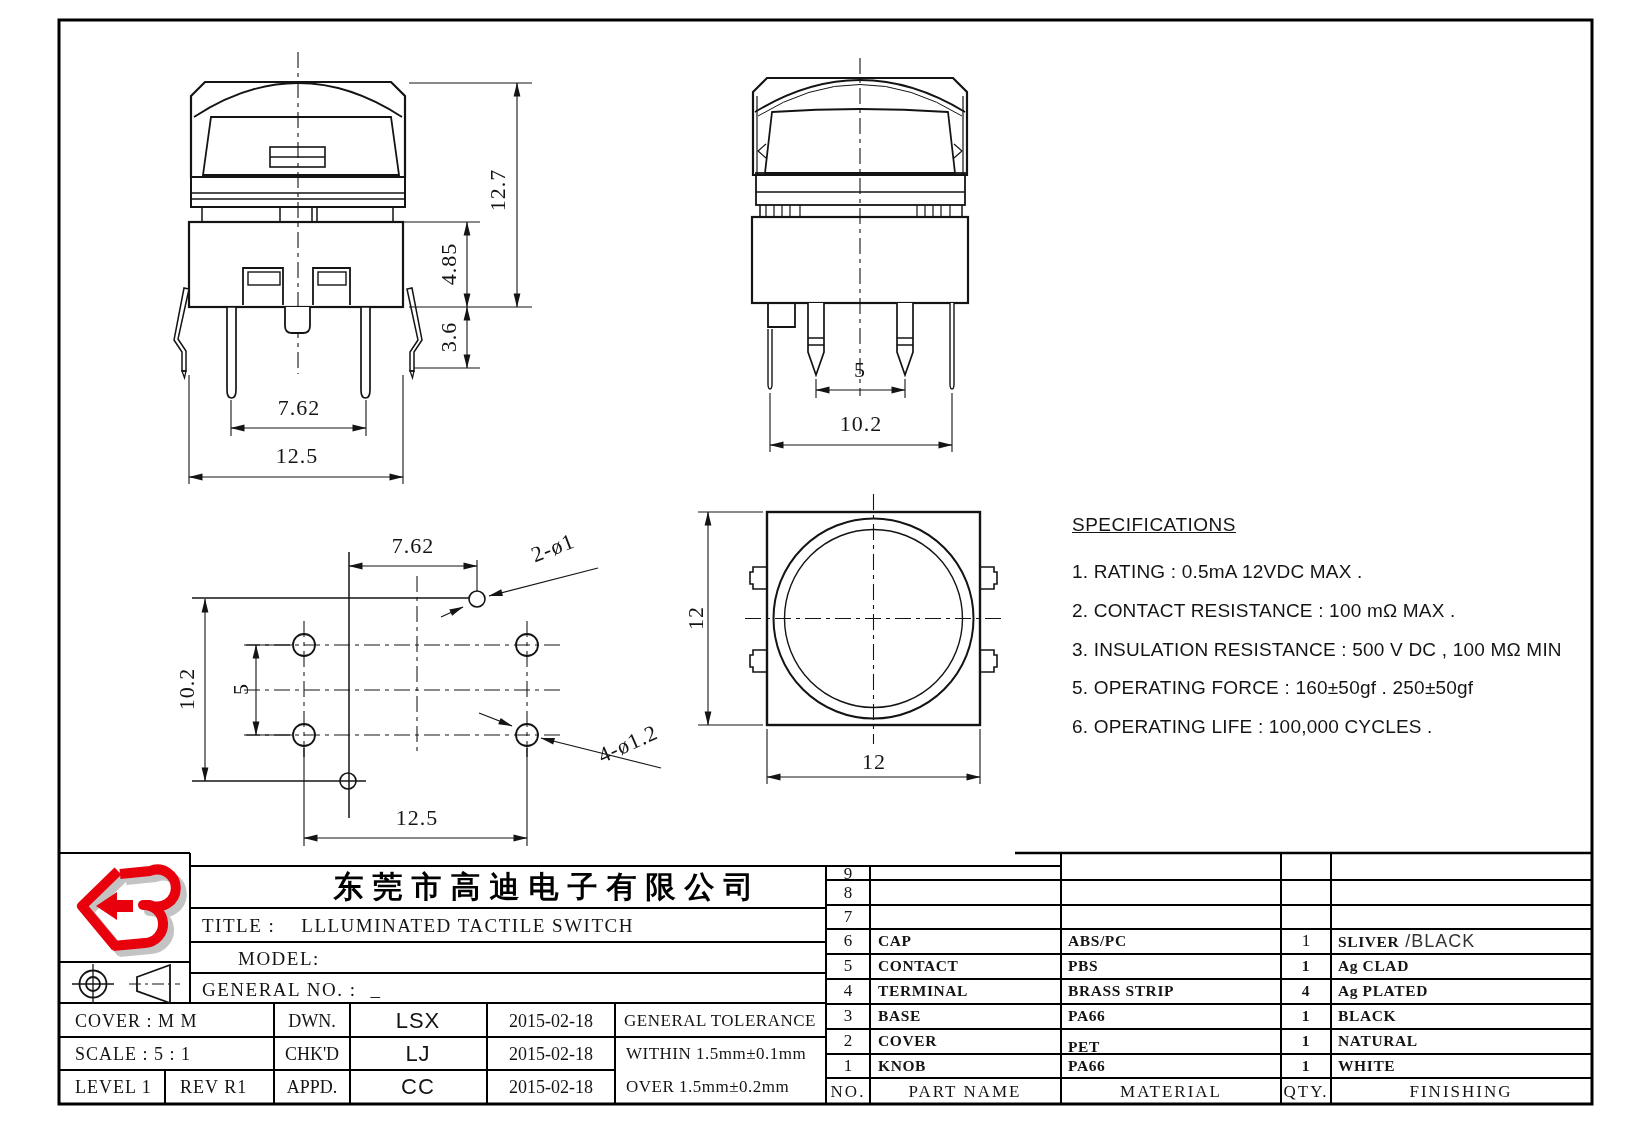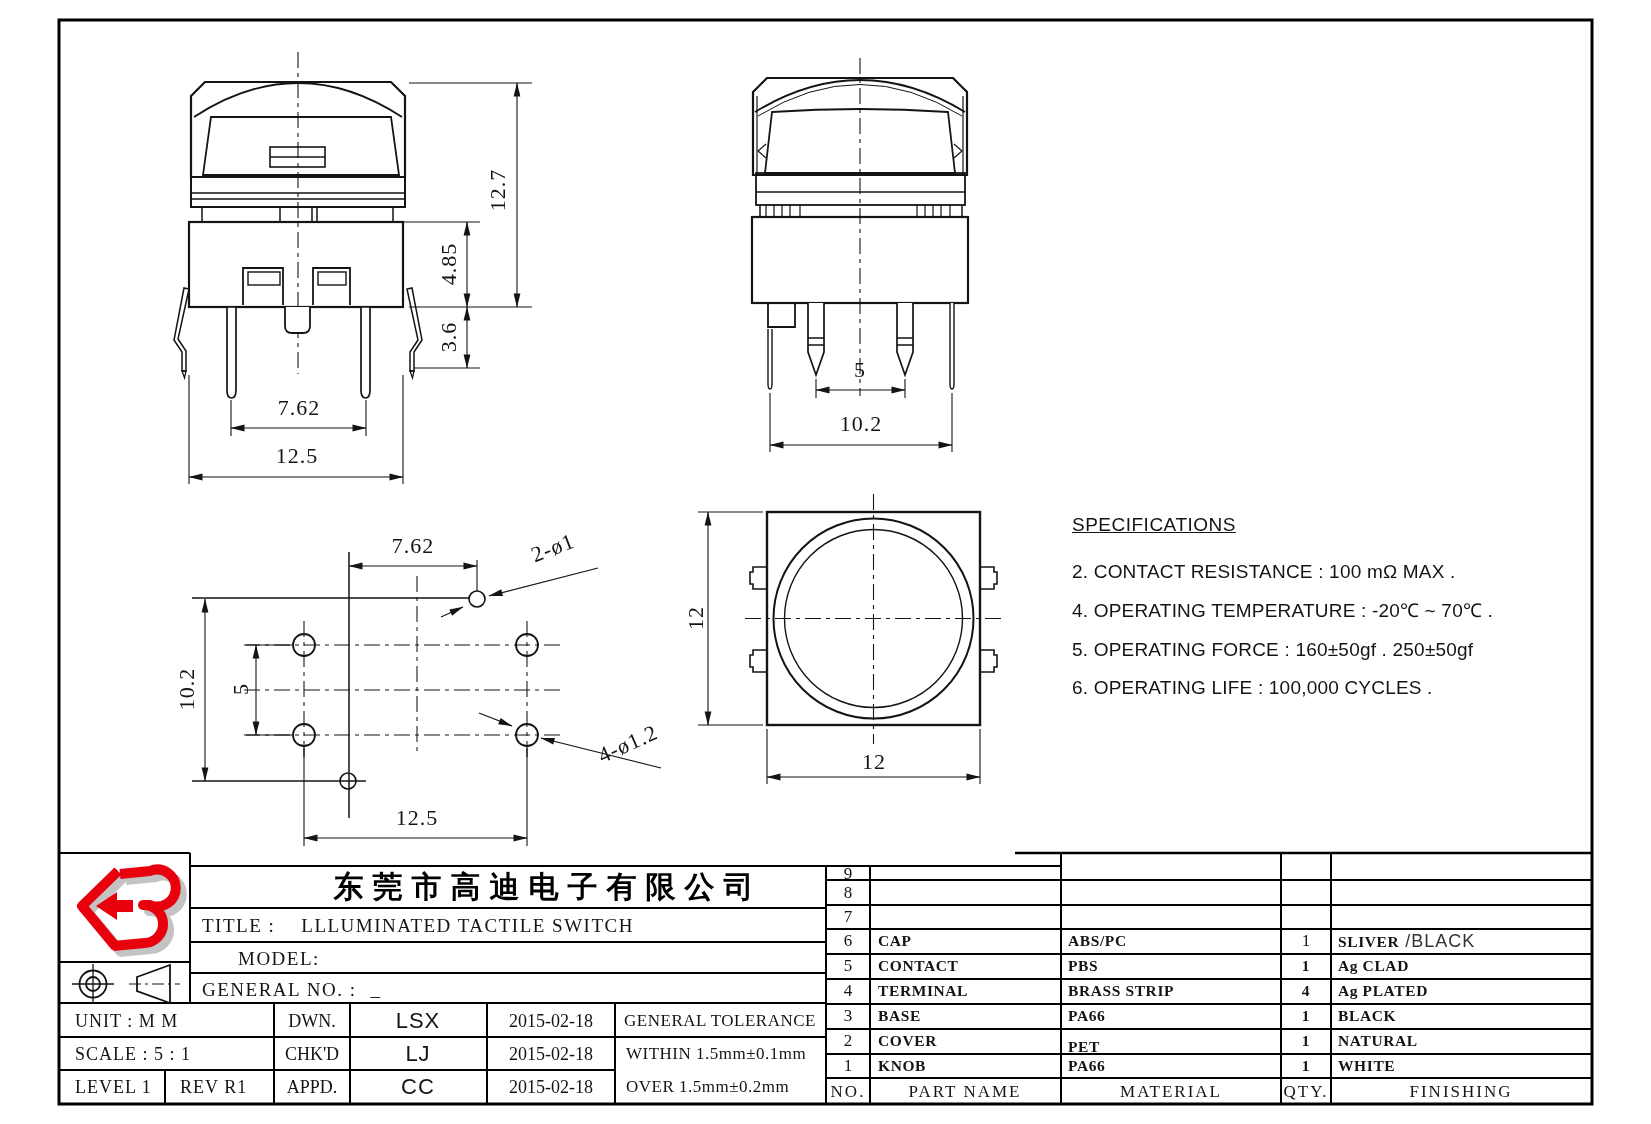--- a/index.html
+++ b/index.html
@@ -208,37 +208,38 @@
   <div class="t dim" style="left:187px;top:689px;transform:translate(-50%,-50%) rotate(-90deg);">10.2</div>
   <div class="t dim" style="left:241px;top:689px;transform:translate(-50%,-50%) rotate(-90deg);">5</div>
   <div class="t dim" style="left:628px;top:744px;transform:translate(-50%,-50%) rotate(-24deg);">4-ø1.2</div>
   <div class="t dim" style="left:417px;top:818px;">12.5</div>
 
   <div class="t dim" style="left:696px;top:618px;transform:translate(-50%,-50%) rotate(-90deg);">12</div>
   <div class="t dim" style="left:874px;top:762px;">12</div>
 
   <div class="spec">
     <div class="sp-title">SPECIFICATIONS</div>
+    <div class="sp-item">1. RATING : 0.5mA 12VDC MAX .</div>
     <div class="sp-item">2. CONTACT RESISTANCE : 100 mΩ MAX .</div>
-    <div class="sp-item">4. OPERATING TEMPERATURE : -20℃ ~ 70℃ .</div>
+    <div class="sp-item">3. INSULATION RESISTANCE : 500 V DC , 100 MΩ MIN</div>
     <div class="sp-item">5. OPERATING FORCE : 160±50gf . 250±50gf</div>
     <div class="sp-item">6. OPERATING LIFE : 100,000 CYCLES .</div>
   </div>
 
   <div class="company">东莞市高迪电子有限公司</div>
 
   <div class="tl ser tb-label" style="left:202px;top:926px;font-family:Liberation Serif, serif;">
     <span>TITLE :</span><span style="display:inline-block;width:26px;"></span><span>LLLUMINATED TACTILE SWITCH</span>
   </div>
   <div class="tl ser tb-label" style="left:202px;top:959px;margin-left:36px;">MODEL:</div>
   <div class="tl ser tb-label" style="left:202px;top:990px;">
     <span>GENERAL NO.  :</span><span style="display:inline-block;width:14px;"></span><span>_</span>
   </div>
 
-  <div class="tl ser" style="left:75px;top:1021px;font-size:18px;letter-spacing:1px;">UNIT    :    M M</div>
+  <div class="tl ser" style="left:75px;top:1021px;font-size:18px;letter-spacing:1px;">COVER    :    M M</div>
   <div class="t ser" style="left:312px;top:1021px;font-size:18px;">DWN.</div>
   <div class="t name-sig" style="left:418px;top:1021px;">LSX</div>
   <div class="t ser" style="left:551px;top:1021px;font-size:18px;">2015-02-18</div>
   <div class="t ser tb-small" style="left:720px;top:1021px;">GENERAL TOLERANCE</div>
 
   <div class="tl ser" style="left:75px;top:1054px;font-size:18px;letter-spacing:1px;">SCALE  :  5 : 1</div>
   <div class="t ser" style="left:312px;top:1054px;font-size:18px;">CHK'D</div>
   <div class="t name-sig" style="left:418px;top:1054px;">LJ</div>
   <div class="t ser" style="left:551px;top:1054px;font-size:18px;">2015-02-18</div>
   <div class="tl ser tb-small" style="left:626px;top:1054px;">WITHIN 1.5mm±0.1mm</div>

